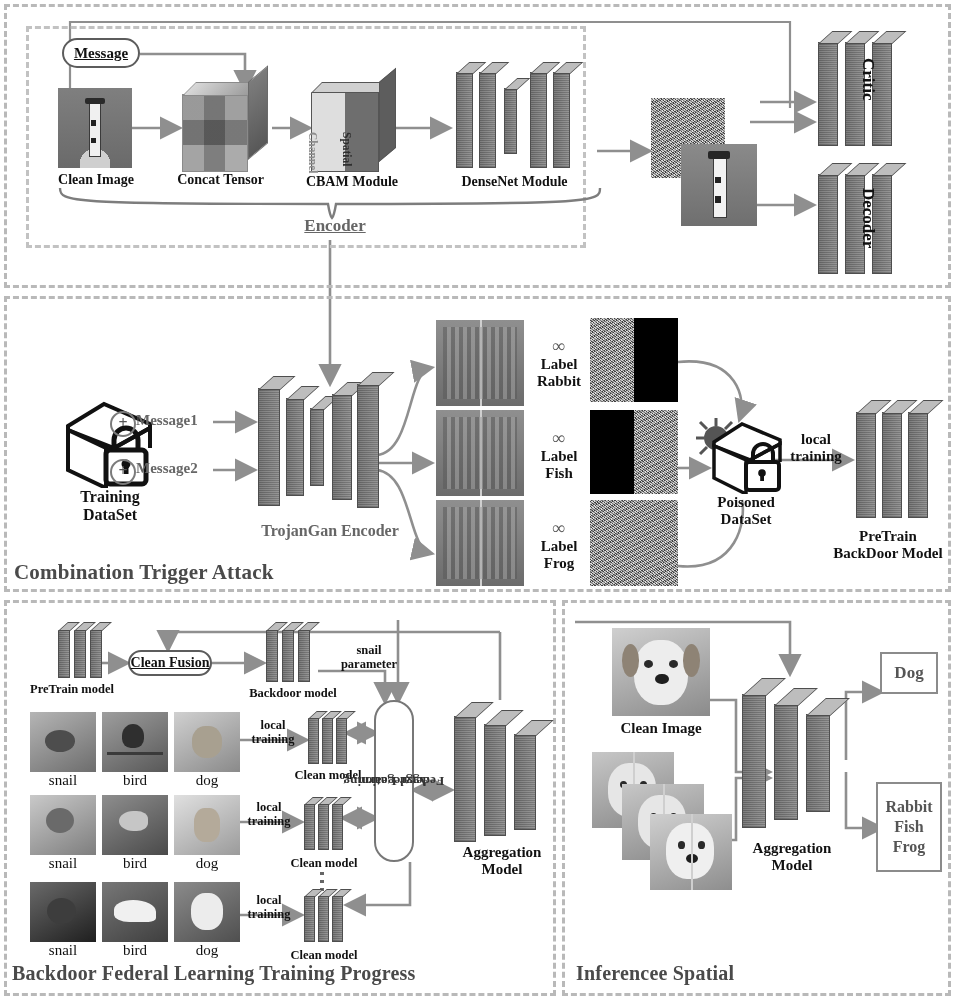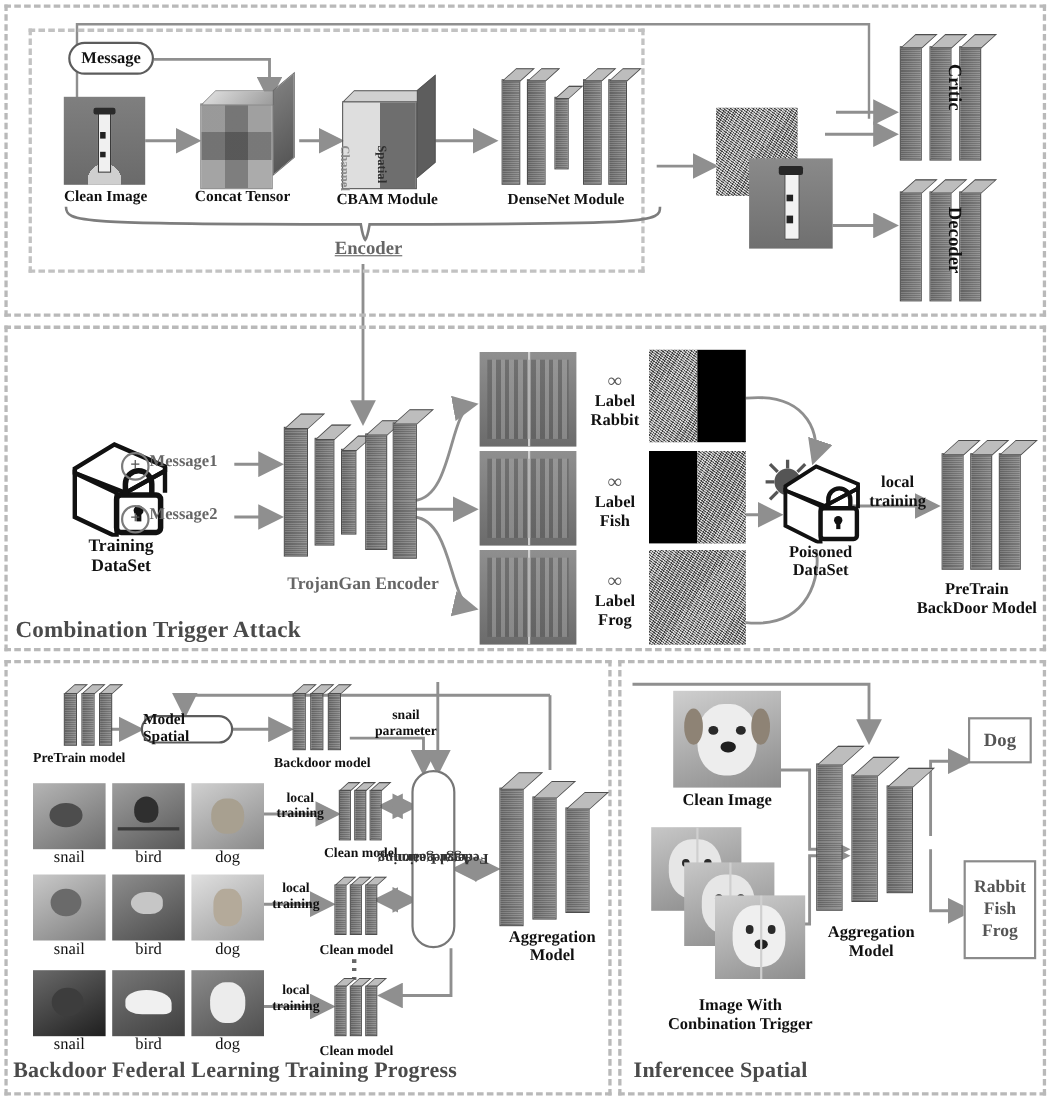--- a/index.html
+++ b/index.html
@@ -25,21 +25,21 @@
 
   
   .net{position:absolute;}
   .net .slab{position:absolute;top:0;background:linear-gradient(90deg,#6f6f6f,#8b8b8b);border:1px solid #4e4e4e;box-sizing:border-box;}
   .net .slab::after{content:"";position:absolute;left:0;top:0;width:100%;height:100%;
      background:repeating-linear-gradient(0deg,rgba(0,0,0,.12) 0 1px,rgba(255,255,255,.10) 1px 2px);}
   .net .cap{position:absolute;background:#bdbdbd;border:1px solid #4e4e4e;box-sizing:border-box;}
 
   
   .pill{position:absolute;border:2px solid #5c5c5c;border-radius:22px;background:#fff;
-        display:flex;align-items:center;justify-content:center;font-weight:bold;box-sizing:border-box;}
+        display:flex;align-items:center;justify-content:center;font-weight:bold;box-sizing:border-box;text-decoration:underline;}
   .vpill{position:absolute;border:2px solid #777;border-radius:28px;background:#fff;box-sizing:border-box;}
   .vpill span{position:absolute;left:50%;top:50%;transform:translate(-50%,-50%) rotate(90deg);
         white-space:nowrap;font-weight:bold;font-size:13.5px;color:#333;text-align:center;line-height:1.15;}
   .obox{position:absolute;border:2px solid #8b8b8b;background:#fff;display:flex;align-items:center;
         justify-content:center;font-weight:bold;color:#555;box-sizing:border-box;text-align:center;line-height:1.25;}
 
   svg.wires{position:absolute;left:0;top:0;width:955px;height:1000px;pointer-events:none;}
 </style>
 </head>
 <body>
@@ -355,21 +355,21 @@
   <div class="net" style="left:56px;top:620px;width:60px;height:62px;">
     <div class="slab" style="left:2px;top:10px;width:12px;height:48px;"></div>
     <div class="cap" style="left:2px;top:2px;width:12px;height:9px;transform:skewX(-48deg);transform-origin:left bottom;"></div>
     <div class="slab" style="left:18px;top:10px;width:12px;height:48px;"></div>
     <div class="cap" style="left:18px;top:2px;width:12px;height:9px;transform:skewX(-48deg);transform-origin:left bottom;"></div>
     <div class="slab" style="left:34px;top:10px;width:12px;height:48px;"></div>
     <div class="cap" style="left:34px;top:2px;width:12px;height:9px;transform:skewX(-48deg);transform-origin:left bottom;"></div>
   </div>
   <div class="lbl sm" style="left:10px;top:682px;width:124px;">PreTrain model</div>
 
-  <div class="pill" style="left:128px;top:650px;width:84px;height:26px;font-size:14px;color:#111;">Model Spatial</div>
+  <div class="pill" style="left:128px;top:650px;width:84px;height:26px;font-size:14px;color:#111;">Clean Fusion</div>
 
   <div class="net" style="left:264px;top:620px;width:58px;height:66px;">
     <div class="slab" style="left:2px;top:10px;width:12px;height:52px;"></div>
     <div class="cap" style="left:2px;top:2px;width:12px;height:9px;transform:skewX(-48deg);transform-origin:left bottom;"></div>
     <div class="slab" style="left:18px;top:10px;width:12px;height:52px;"></div>
     <div class="cap" style="left:18px;top:2px;width:12px;height:9px;transform:skewX(-48deg);transform-origin:left bottom;"></div>
     <div class="slab" style="left:34px;top:10px;width:12px;height:52px;"></div>
     <div class="cap" style="left:34px;top:2px;width:12px;height:9px;transform:skewX(-48deg);transform-origin:left bottom;"></div>
   </div>
   <div class="lbl sm" style="left:228px;top:686px;width:130px;">Backdoor model</div>
@@ -516,24 +516,20 @@
        <div style="position:absolute;left:50%;top:0;width:2px;height:100%;background:#cfcfcf;"></div>
       </div>
     <div class="img photo" style="left:58px;top:62px;width:82px;height:76px;position:absolute;background:linear-gradient(160deg,#cfcfcf,#8e8e8e);">
        <div style="position:absolute;left:20%;top:12%;width:58%;height:74%;border-radius:44%;background:#efefef;"></div>
        <div style="position:absolute;left:34%;top:36%;width:9%;height:10%;border-radius:50%;background:#2a2a2a;"></div>
        <div style="position:absolute;left:58%;top:36%;width:9%;height:10%;border-radius:50%;background:#2a2a2a;"></div>
        <div style="position:absolute;left:44%;top:52%;width:14%;height:12%;border-radius:50%;background:#1f1f1f;"></div>
        <div style="position:absolute;left:50%;top:0;width:2px;height:100%;background:#cfcfcf;"></div>
       </div>
   </div>
-  <div class="lbl" style="left:578px;top:906px;width:190px;font-size:15px;">
-     <span>Image With</span><br>
-     <span>Conbination Trigger</span>
-  </div>
 
   <div class="net" style="left:740px;top:676px;width:110px;height:160px;">
     <div class="slab" style="left:2px;top:18px;width:24px;height:134px;"></div>
     <div class="cap" style="left:2px;top:2px;width:24px;height:18px;transform:skewX(-48deg);transform-origin:left bottom;"></div>
     <div class="slab" style="left:34px;top:28px;width:24px;height:116px;"></div>
     <div class="cap" style="left:34px;top:12px;width:24px;height:18px;transform:skewX(-48deg);transform-origin:left bottom;"></div>
     <div class="slab" style="left:66px;top:38px;width:24px;height:98px;"></div>
     <div class="cap" style="left:66px;top:22px;width:24px;height:18px;transform:skewX(-48deg);transform-origin:left bottom;"></div>
   </div>
   <div class="lbl" style="left:722px;top:840px;width:140px;font-size:15px;">

